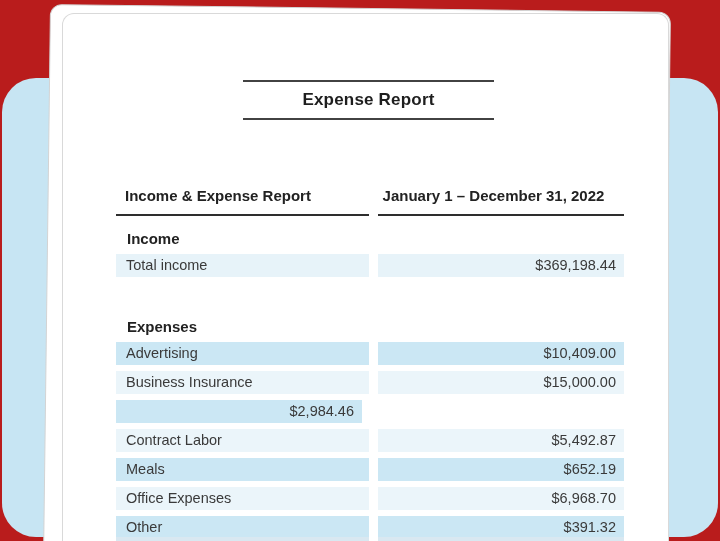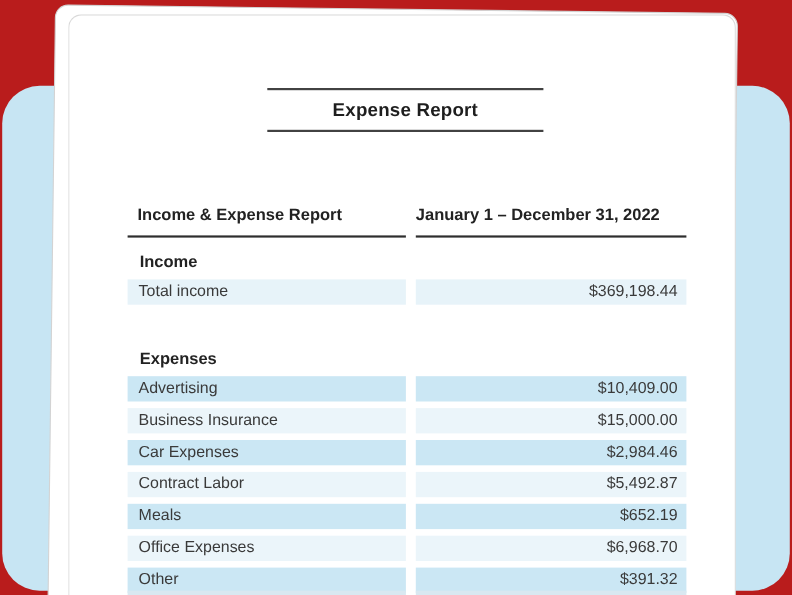--- a/index.html
+++ b/index.html
@@ -34,21 +34,21 @@
     font-weight:bold; color:#1e1e1e; letter-spacing:0.2px;
   }
   
   .table { position:absolute; left:53px; top:173px; width:508px; font-size:14.5px; }
   .thead { display:flex; gap:9px; }
   .th {
     font-weight:bold; font-size:15px; line-height:18px; color:#222222;
     padding-bottom:9px; border-bottom:2px solid var(--rule_dark); box-sizing:border-box;
   }
   .th-left  { width:253px; padding-left:9px; }
-  .th-right { width:246px; text-align:left; padding-right:15px; }
+  .th-right { width:246px; text-align:center; padding-right:15px; }
   .section-heading {
     font-weight:bold; font-size:15px; line-height:18px; color:#222222; padding-left:11px;
   }
   .section:first-child .section-heading { margin-top:14px; }
   .section:not(:first-child) .section-heading { margin-top:41px; }
   .row { display:flex; gap:9px; height:23px; margin-top:6px; }
   .section .row:first-of-type { margin-top:5px; }
   .cell { box-sizing:border-box; line-height:23px; color:var(--text); }
   .cell-label  { width:253px; padding-left:10px; }
   .cell-amount { width:246px; text-align:right; padding-right:8px; }
@@ -93,21 +93,20 @@
             <div class="section-heading">Expenses</div>
             <div class="row tone-dark">
               <div class="cell cell-label">Advertising</div>
               <div class="cell cell-amount">$10,409.00</div>
             </div>
             <div class="row tone-light">
               <div class="cell cell-label">Business Insurance</div>
               <div class="cell cell-amount">$15,000.00</div>
             </div>
             <div class="row tone-dark">
-              <div class="cell cell-label">Car Expenses</div>
               <div class="cell cell-amount">$2,984.46</div>
             </div>
             <div class="row tone-light">
               <div class="cell cell-label">Contract Labor</div>
               <div class="cell cell-amount">$5,492.87</div>
             </div>
             <div class="row tone-dark">
               <div class="cell cell-label">Meals</div>
               <div class="cell cell-amount">$652.19</div>
             </div>

